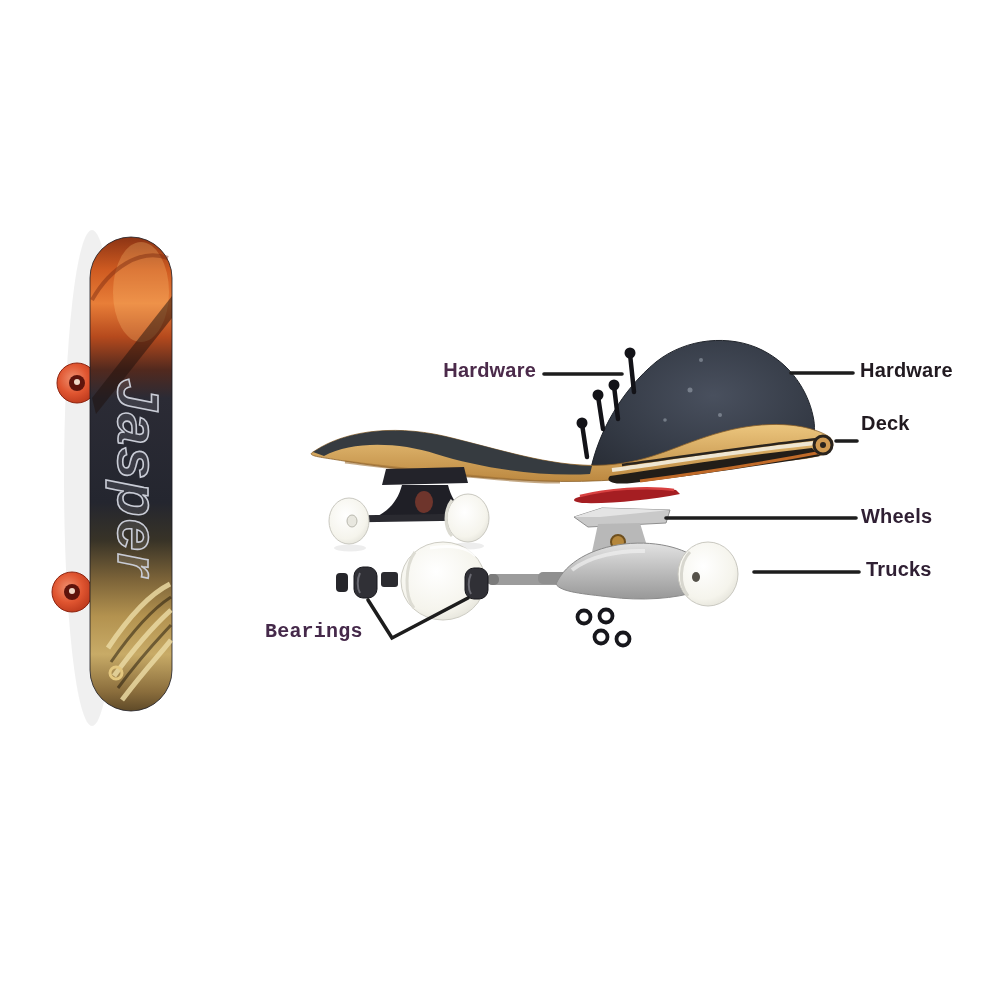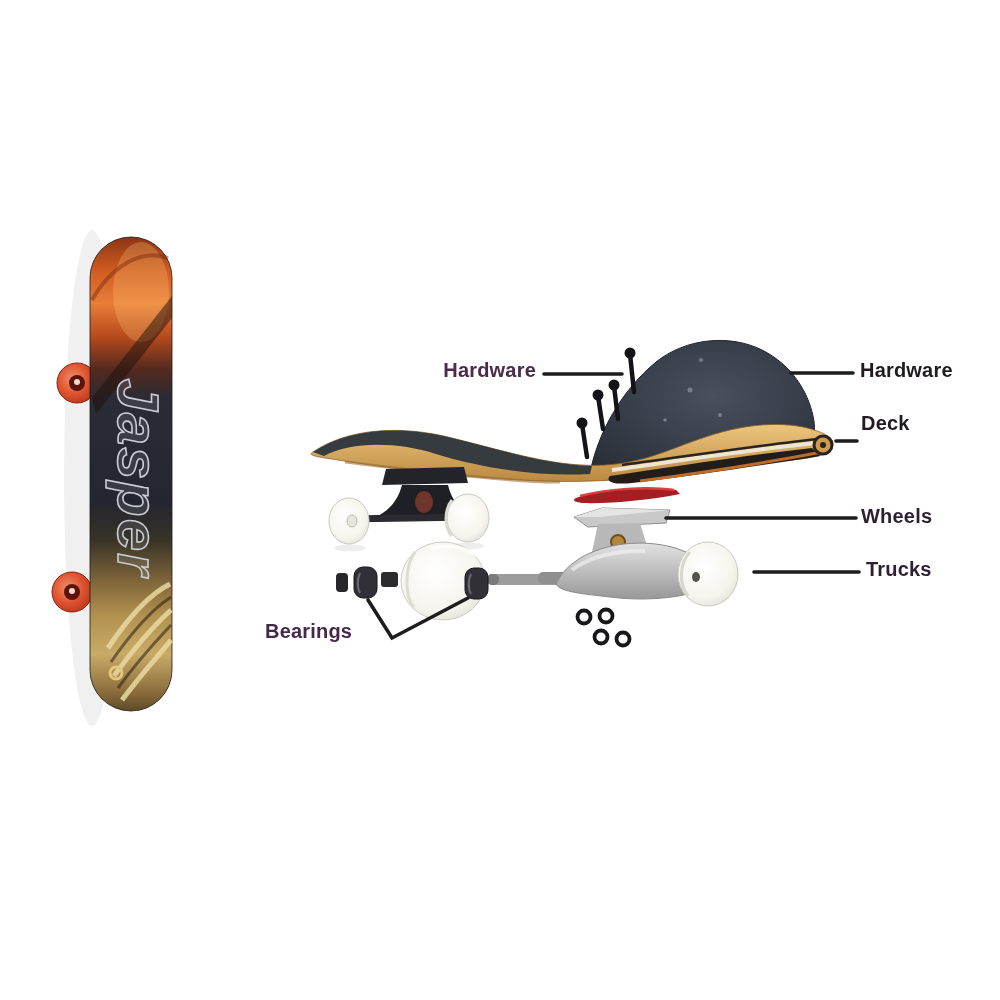--- a/index.html
+++ b/index.html
@@ -209,14 +209,14 @@
   <div class="lbl" style="left: 408px; top: 359px; width: 128px; text-align: right; color: rgb(75, 42, 74);">Hardware</div>
 
   <div class="lbl" style="left: 860px; top: 359px; color: rgb(33, 26, 32);">Hardware</div>
 
   <div class="lbl" style="left: 861px; top: 412px; color: rgb(33, 26, 32);">Deck</div>
 
   <div class="lbl" style="left: 861px; top: 505px; color: rgb(47, 31, 51);">Wheels</div>
 
   <div class="lbl" style="left: 866px; top: 558px; color: rgb(47, 31, 51);">Trucks</div>
 
-  <div class="lbl" style="left: 265px; top: 620px; color: rgb(69, 41, 74);">Bearings</div>
+  <div class="lbl" style="left: 265px; top: 620px; color: rgb(69, 41, 74); font-family: Liberation Mono, monospace;">Bearings</div>
 </div>
 
 </body></html>

